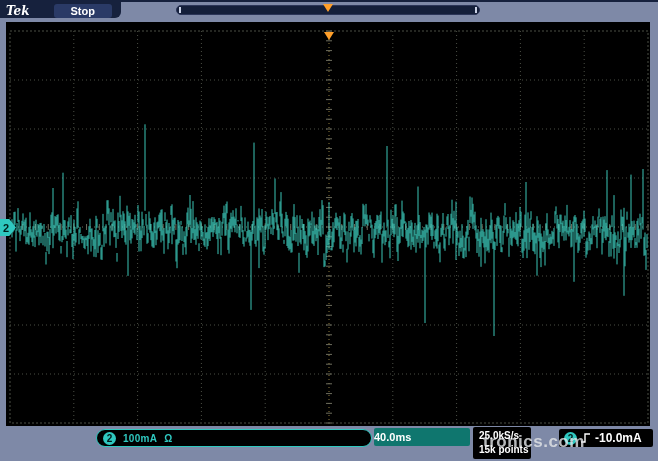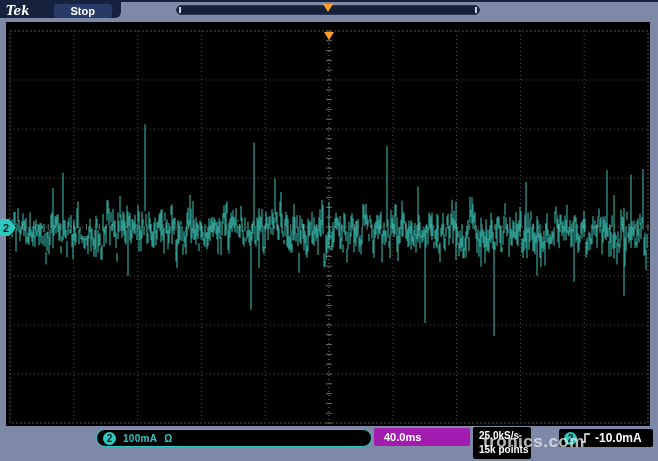--- a/index.html
+++ b/index.html
@@ -22,22 +22,22 @@
   .screen svg{position:absolute;left:0;top:0;width:100%;height:100%;display:block}
   .ch-marker{position:absolute;left:0;top:219px;width:16px;height:17px;background:var(--teal,#2fc8c0);
     clip-path:polygon(0 0,58% 0,100% 50%,58% 100%,0 100%);display:flex;align-items:center;
     padding-left:3px;color:#00211e;font-size:11px;font-weight:bold;z-index:7}
   .ch-readout{position:absolute;left:96px;top:429px;width:276px;height:18px;background:#000;
     border:1px solid var(--teal,#2fc8c0);border-radius:9px;display:flex;align-items:center;gap:7px;
     padding-left:6px;z-index:5}
   .badge{width:13px;height:13px;border-radius:50%;background:var(--teal,#2fc8c0);color:#001a18;
     font-size:10px;font-weight:bold;display:flex;align-items:center;justify-content:center;flex:0 0 13px}
   .scale,.ohm{color:var(--teal,#2fc8c0);font-size:10px;font-weight:bold;letter-spacing:.3px}
-  .tb-readout{position:absolute;left:374px;top:428px;width:96px;height:18px;background:#a21caf;color:#fff;
-    font-size:11px;font-weight:bold;display:flex;align-items:center;padding-left:10px;border-radius:2px;z-index:5}
+  .tb-readout{position:absolute;left:374px;top:428px;width:96px;height:18px;background:#0f766e;color:#fff;
+    font-size:11px;font-weight:bold;display:flex;align-items:center;border-radius:2px;z-index:5}
   .acq-readout{position:absolute;left:473px;top:427px;width:58px;height:32px;background:#000;color:#fff;
     font-size:10px;font-weight:bold;padding:2px 0 0 6px;line-height:14px;border-radius:2px;z-index:5}
   .trig-readout{position:absolute;left:559px;top:429px;width:94px;height:18px;background:#000;border-radius:2px;
     display:flex;align-items:center;gap:4px;padding-left:5px;z-index:5}
   .level{color:#fff;font-size:12px;font-weight:bold}
   .slope{width:10px;height:12px;flex:0 0 10px}
   .watermark{position:absolute;left:483px;top:432px;font-size:17px;font-weight:bold;
     color:rgba(228,230,233,.8);letter-spacing:.5px;z-index:9;pointer-events:none}
 </style>
 </head>

